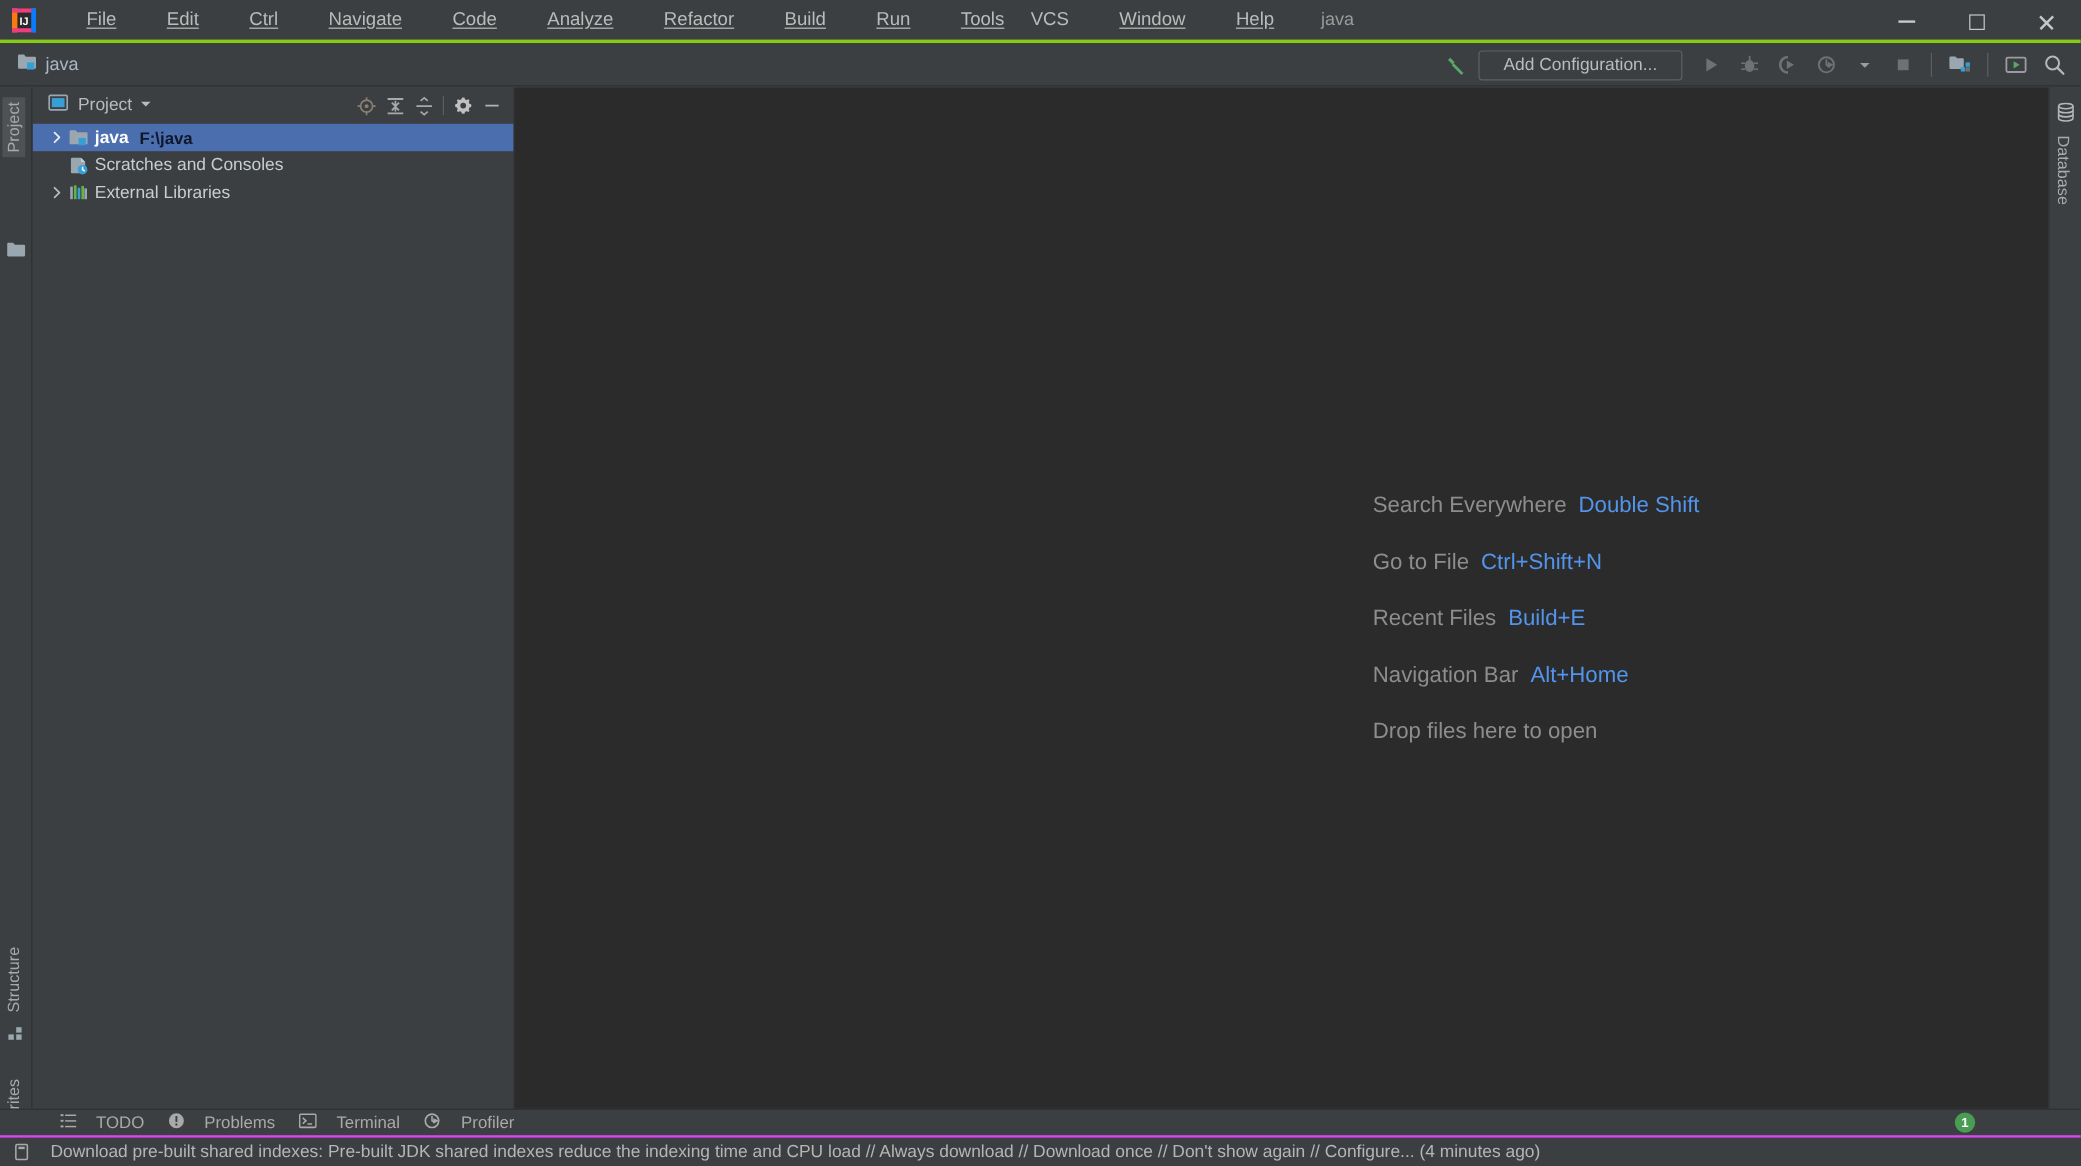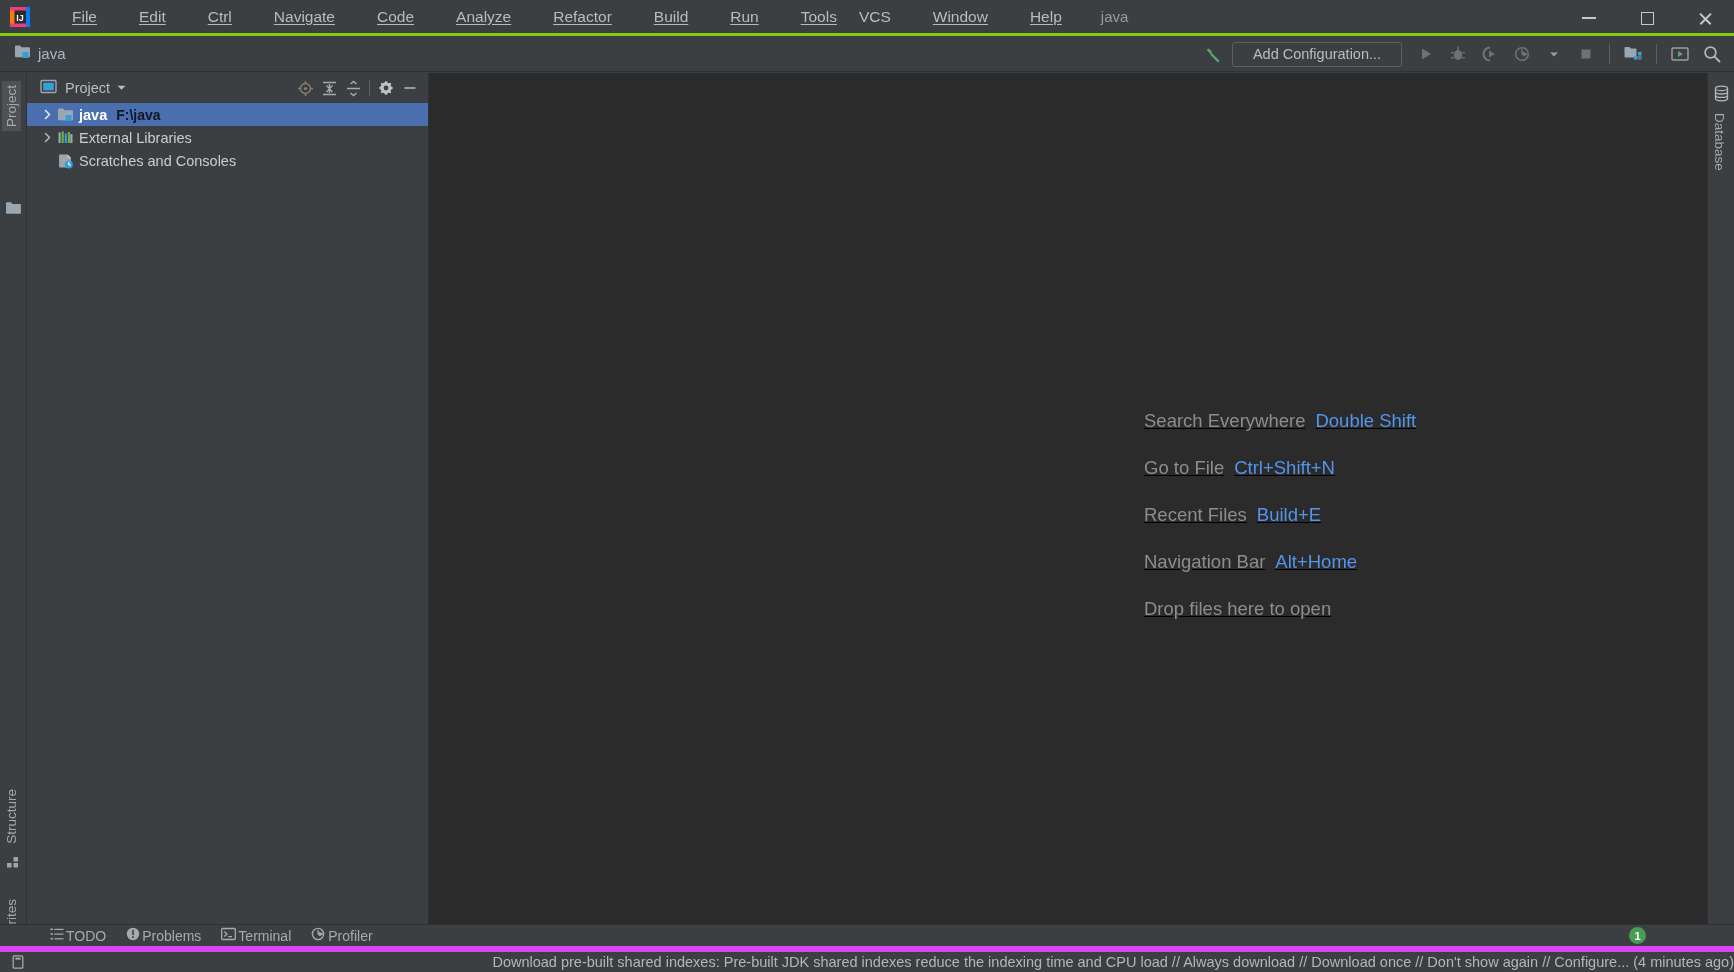--- a/index.html
+++ b/index.html
@@ -137,55 +137,55 @@
   .tree-row.selected .tw-label { color: #ffffff; font-weight: bold; }
   .tw-sublabel { color: #8e9295; margin-left: 9px; font-size: 14px; }
   .tree-row.selected .tw-sublabel { color: #0f172a; font-weight: bold; }
 
   
   #editor-area {
     flex: 1 1 auto; background: #2b2b2b; position: relative;
   }
   #welcome-block {
     position: absolute; left: 715px; top: 337px;
-    display: flex; flex-direction: column; gap: 25px; text-decoration: underline;
+    display: flex; flex-direction: column; gap: 25px;
   }
   .welcome-line {
     font-size: 18.5px; color: #8d8d8d; white-space: nowrap;
   }
   .welcome-line .shortcut { color: #5394ec; margin-left: 10px; }
 
   
   #bottomstrip {
     position: absolute; left: 0; right: 0; bottom: 26px; height: 22px;
     background: #3c3f41; display: flex; align-items: center;
     border-top: 1px solid #2f3133;
     padding-left: 40px;
   }
   .btab {
-    display: flex; align-items: center; gap: 2px;
+    display: flex; align-items: flex-start; gap: 16px;
     padding: 2px 10px; cursor: default; color: #a9a9a9; font-size: 14px;
     border-radius: 3px;
   }
   #eventlog-wrap {
     position: absolute; right: 18px; display: flex; align-items: center; gap: 7px;
     cursor: default;
   }
   #eventlog-badge {
     width: 17px; height: 17px; border-radius: 50%; background: #499c54;
     color: #fff; font-size: 11px; display: flex; align-items: center; justify-content: center;
     font-weight: bold;
   }
   #eventlog-label { color: #a9a9a9; font-size: 14px; margin-top: 32px; }
 
   
   #statusbar {
     position: absolute; left: 0; right: 0; bottom: 0; height: 26px;
     background: #3c3f41; display: flex; align-items: center;
-    border-top: 6px solid #d946ef; padding-left: 10px; gap: 6px; justify-content: space-between;
+    border-top: 2px solid #d946ef; padding-left: 10px; gap: 16px;
   }
   #status-text { color: #b5b5b5; font-size: 14.5px; white-space: nowrap; }
   #status-icon { width: 16px; height: 16px; flex: 0 0 auto; }
 </style>
 </head>
 <body>
 
 <div id="titlebar">
   <div id="app-logo">
     <svg width="22" height="22" viewBox="0 0 22 22">
@@ -404,52 +404,52 @@
             </svg>
         </span>
         <span class="tw-icon">
           <svg width="17" height="15" viewBox="0 0 17 15">
             <path d="M1 2.5a1 1 0 0 1 1-1h4l1.6 1.8H15a1 1 0 0 1 1 1v8a1 1 0 0 1-1 1H2a1 1 0 0 1-1-1z" fill="#9aa7b0"></path>
             <rect x="8.5" y="8" width="6" height="6" fill="#389fd6"></rect>
           </svg>
         </span>
         <span class="tw-label">java</span>
         <span class="tw-sublabel">F:\java</span>
+      </div>
+
+      <div class="tree-row">
+        <span class="tw-arrow"></span>
+        <span class="tw-icon">
+          <svg width="17" height="16" viewBox="0 0 17 16">
+            <path d="M3 1.5 h7.5 l3.5 3.5 v8.5 a.9.9 0 0 1-.9.9H3a.9.9 0 0 1-.9-.9V2.4A.9.9 0 0 1 3 1.5z" fill="#9aa7b0"></path>
+            <path d="M10.5 1.5 L14 5 h-3.5z" fill="#c7ced3"></path>
+            <circle cx="11.8" cy="11.4" r="4" fill="#389fd6"></circle>
+            <path d="M11.8 8.9 V11.4 L13.6 12.6" stroke="#ffffff" stroke-width="1.2" fill="none"></path>
+          </svg>
+        </span>
+        <span class="tw-label">Scratches and Consoles</span>
       </div>
 
       <div class="tree-row">
         <span class="tw-arrow">
           <svg width="11" height="11" viewBox="0 0 11 11">
               <path d="M3.5 1.5 L7.5 5.5 L3.5 9.5" fill="none" stroke="#b6babc" stroke-width="1.5" stroke-linecap="round" stroke-linejoin="round"></path>
             </svg>
         </span>
         <span class="tw-icon">
           <svg width="17" height="15" viewBox="0 0 17 15">
             <rect x="1.5" y="2.5" width="2.2" height="10.5" fill="#9aa7b0"></rect>
             <rect x="4.6" y="1.5" width="2.2" height="11.5" fill="#62b543"></rect>
             <rect x="7.7" y="3.5" width="2.2" height="9.5" fill="#389fd6"></rect>
             <rect x="10.8" y="2" width="2.2" height="11" fill="#62b543"></rect>
             <rect x="13.3" y="4" width="2.2" height="9" fill="#9aa7b0"></rect>
           </svg>
         </span>
         <span class="tw-label">External Libraries</span>
       </div>
-
-      <div class="tree-row">
-        <span class="tw-arrow"></span>
-        <span class="tw-icon">
-          <svg width="17" height="16" viewBox="0 0 17 16">
-            <path d="M3 1.5 h7.5 l3.5 3.5 v8.5 a.9.9 0 0 1-.9.9H3a.9.9 0 0 1-.9-.9V2.4A.9.9 0 0 1 3 1.5z" fill="#9aa7b0"></path>
-            <path d="M10.5 1.5 L14 5 h-3.5z" fill="#c7ced3"></path>
-            <circle cx="11.8" cy="11.4" r="4" fill="#389fd6"></circle>
-            <path d="M11.8 8.9 V11.4 L13.6 12.6" stroke="#ffffff" stroke-width="1.2" fill="none"></path>
-          </svg>
-        </span>
-        <span class="tw-label">Scratches and Consoles</span>
-      </div>
     </div>
   </div>
 
   <div id="editor-area">
     <div id="welcome-block">
       <div class="welcome-line">
         <span>Search Everywhere</span><span class="shortcut">Double Shift</span>
       </div>
       <div class="welcome-line">
         <span>Go to File</span><span class="shortcut">Ctrl+Shift+N</span>

